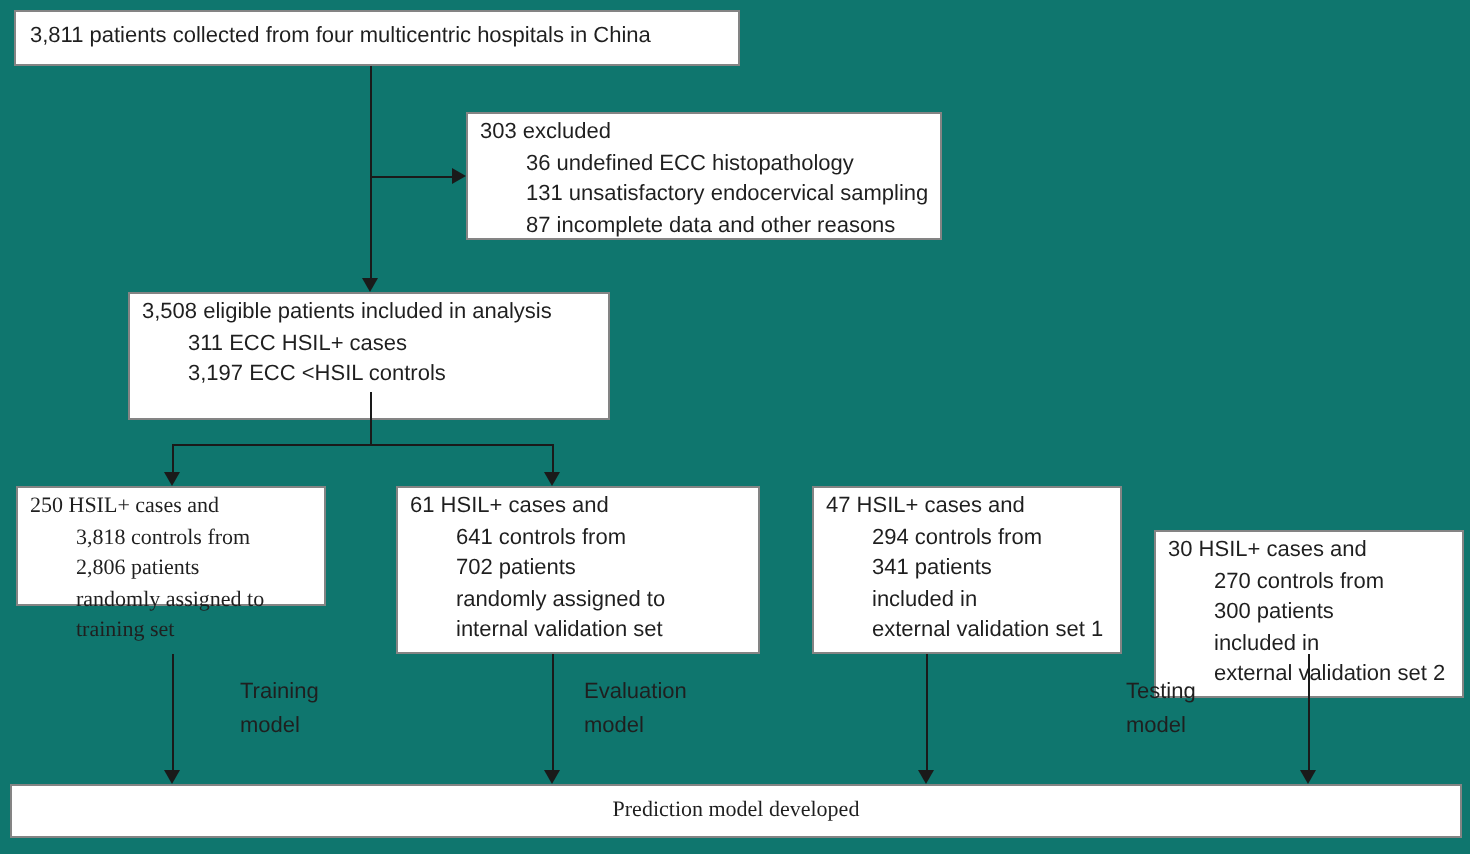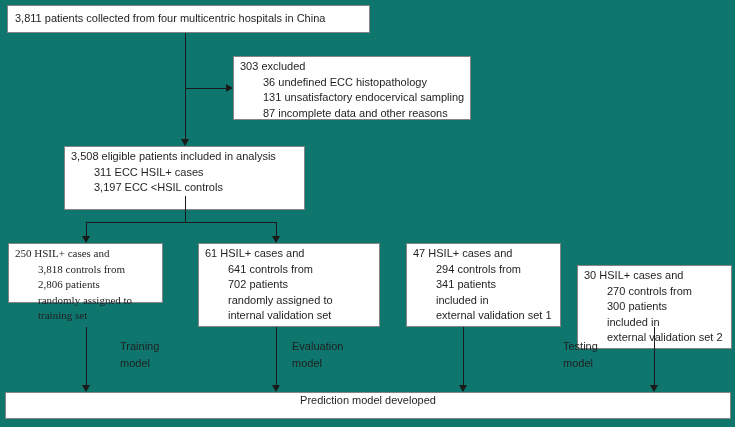--- a/index.html
+++ b/index.html
@@ -20,22 +20,23 @@
     padding:2px 6px;
     line-height:15.5px;
   }
   .box .line{white-space:nowrap;}
   .box .line.indent{padding-left:23px;}
   .box.center-single{
     display:flex;align-items:center;
     padding:0 7px;
   }
   .box.center-text{
-    display:flex;justify-content:center;
+    display:flex;align-items:center;justify-content:center;
     padding:0;
+    font-family:Liberation Serif, serif;
   }
   .vline,.hline{position:absolute;background:#1a1a1a;}
   .vline{width:1px;}
   .hline{height:1px;}
   .arrow-down{
     position:absolute;width:0;height:0;
     border-left:4px solid transparent;
     border-right:4px solid transparent;
     border-top:7px solid #1a1a1a;
   }

